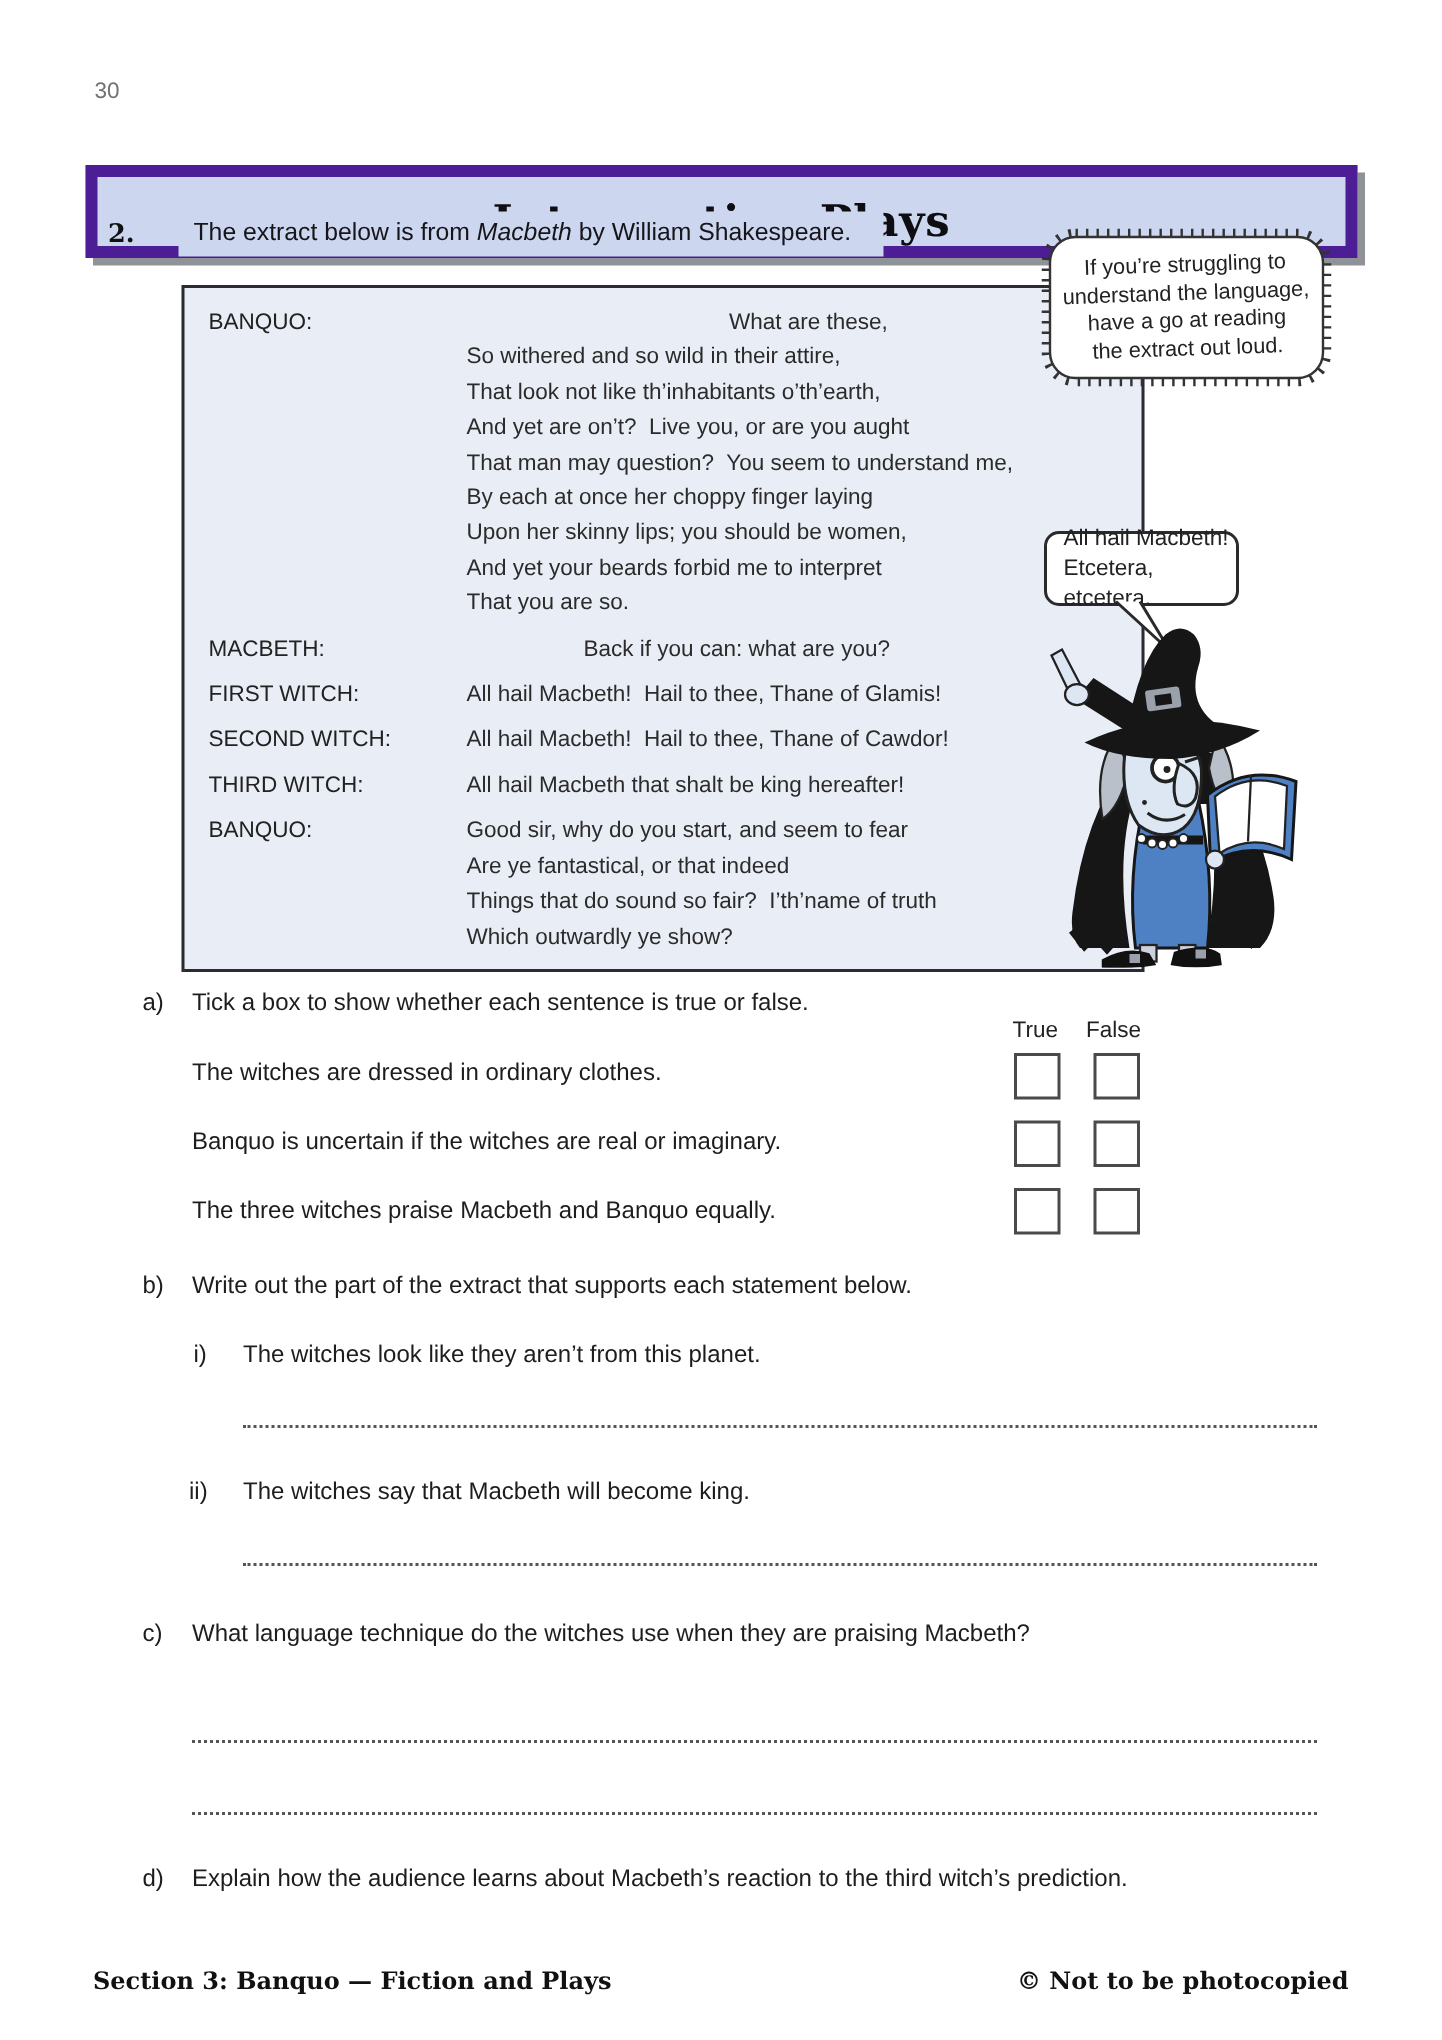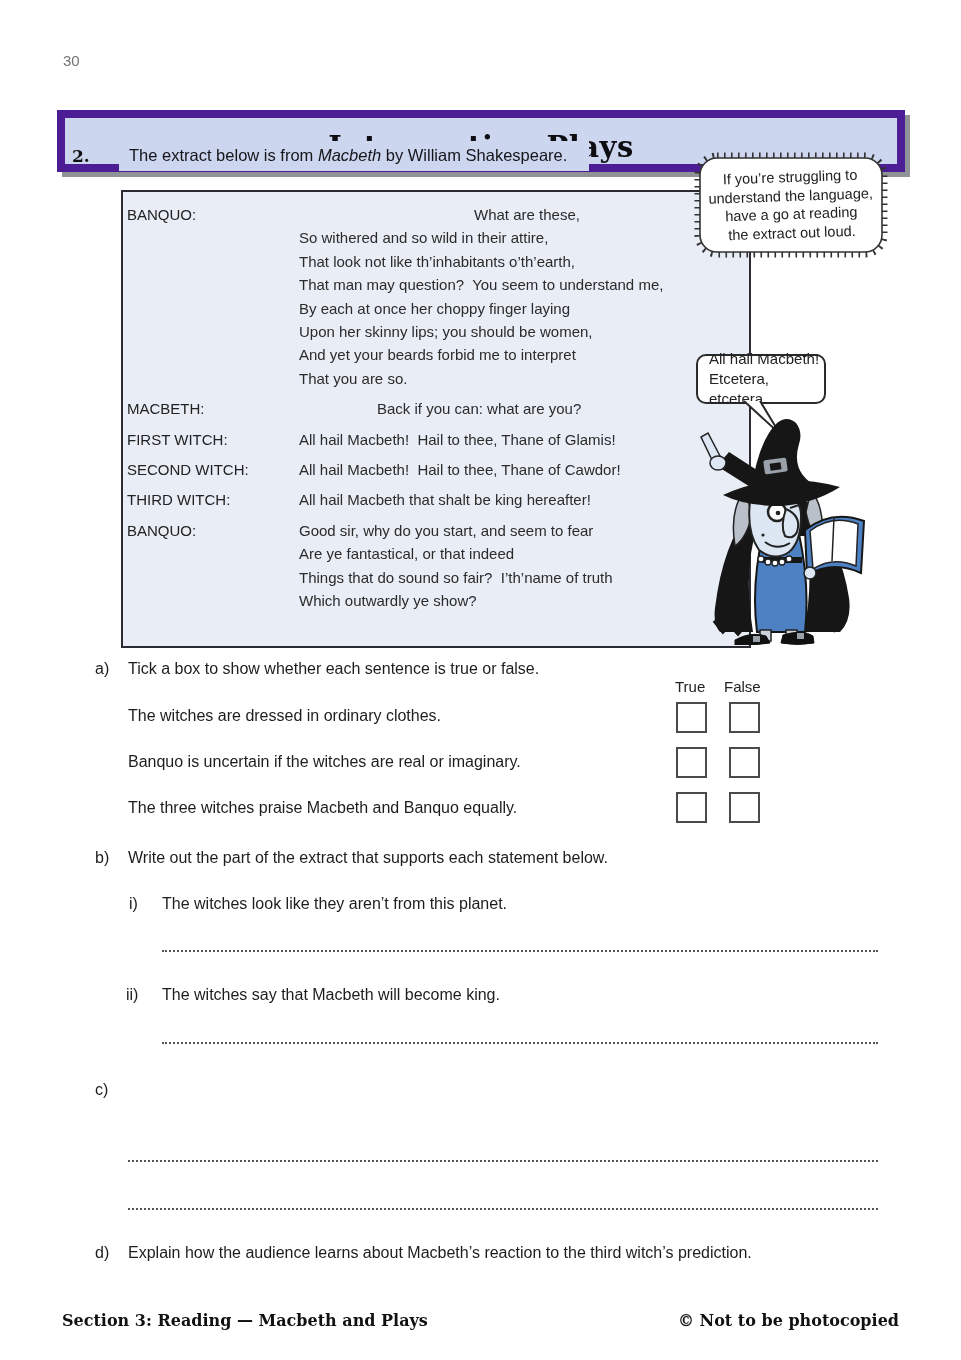--- a/index.html
+++ b/index.html
@@ -25,21 +25,21 @@
   .q2-number{left:72px;top:146px;font-family:"DejaVu Serif",serif;font-weight:bold;font-size:17px;color:#111;}
   .q2-text{
     left:119px;top:141px;background:#ccd6ee;padding:5px 22px 6px 10px;
     font-size:16.5px;color:#15151a;
   }
   .q2-text .it{font-style:italic;}
 
   .extract-box{
     left:121px;top:190px;width:618px;height:443px;
     background:#e9edf5;border:2px solid #2b2b33;
-    padding:11px 4px 0 4px;box-sizing:content-box;
+    padding:11px 4px 0 16px;box-sizing:content-box;
   }
   .drow{display:flex;margin-bottom:7px;}
   .speaker{width:172px;flex:0 0 172px;font-size:15px;color:#222;line-height:23.4px;}
   .speech{flex:1;}
   .dline{font-size:15px;line-height:23.4px;color:#2b2b2b;white-space:pre-wrap;}
   .ind-a{padding-left:175px;}
   .ind-b{padding-left:78px;}
 
   
   .tip-bubble{left:686px;top:146px;width:210px;height:118px;}
@@ -96,20 +96,21 @@
   <div class="abs q2-number">2.</div>
   <div class="abs q2-text"><span>The extract below is from </span><span class="it">Macbeth</span><span> by William Shakespeare.</span></div>
 
   <div class="abs extract-box">
     <div class="drow">
       <div class="speaker">BANQUO:</div>
       <div class="speech">
         <div class="dline ind-a">What are these,</div>
         <div class="dline">So withered and so wild in their attire,</div>
         <div class="dline">That look not like th’inhabitants o’th’earth,</div>
+        <div class="dline">And yet are on’t?  Live you, or are you aught</div>
         <div class="dline">That man may question?  You seem to understand me,</div>
         <div class="dline">By each at once her choppy finger laying</div>
         <div class="dline">Upon her skinny lips; you should be women,</div>
         <div class="dline">And yet your beards forbid me to interpret</div>
         <div class="dline">That you are so.</div>
       </div>
     </div>
     <div class="drow">
       <div class="speaker">MACBETH:</div>
       <div class="speech">
@@ -242,22 +243,23 @@
 
   <div class="abs part-label" style="left:129px;top:895px;">i)</div>
   <div class="abs prompt" style="left:162px;top:895px;">The witches look like they aren’t from this planet.</div>
   <div class="abs answer-line" style="left:162px;top:948px;width:716px;"></div>
 
   <div class="abs part-label" style="left:126px;top:986px;">ii)</div>
   <div class="abs prompt" style="left:162px;top:986px;">The witches say that Macbeth will become king.</div>
   <div class="abs answer-line" style="left:162px;top:1040px;width:716px;"></div>
 
   <div class="abs part-label" style="left:95px;top:1081px;">c)</div>
+  <div class="abs prompt" style="left:128px;top:1081px;">What language technique do the witches use when they are praising Macbeth?</div>
   <div class="abs answer-line" style="left:128px;top:1158px;width:750px;"></div>
   <div class="abs answer-line" style="left:128px;top:1206px;width:750px;"></div>
 
   <div class="abs part-label" style="left:95px;top:1244px;">d)</div>
   <div class="abs prompt" style="left:128px;top:1244px;">Explain how the audience learns about Macbeth’s reaction to the third witch’s prediction.</div>
 
-  <div class="abs footer-left">Section 3: Reading — Macbeth and Plays</div>
+  <div class="abs footer-left">Section 3: Banquo — Fiction and Plays</div>
   <div class="abs footer-right">© Not to be photocopied</div>
 
 </div>
 
 </body></html>

